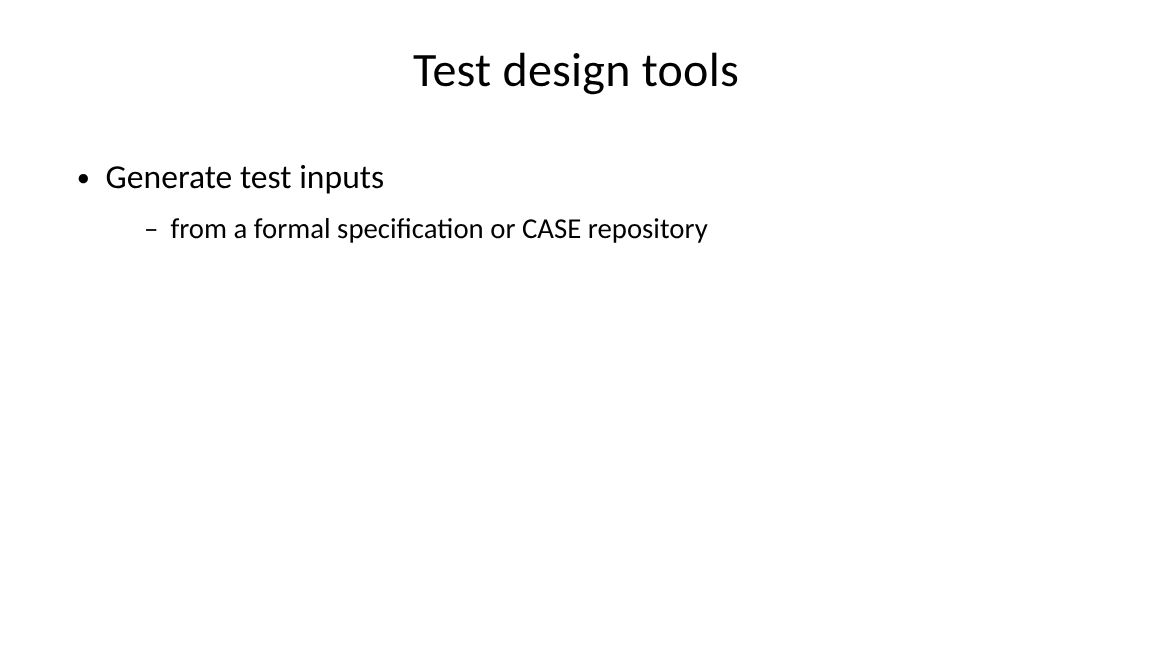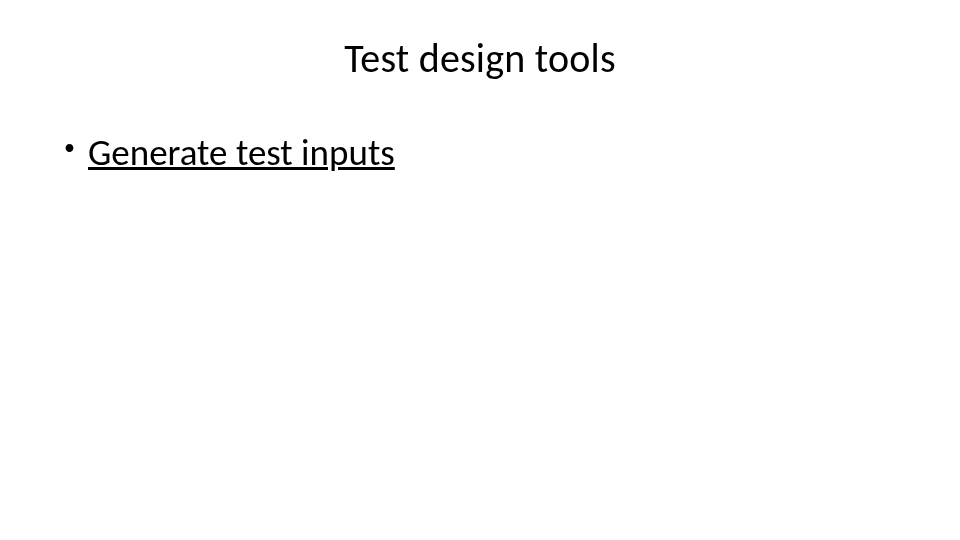--- a/index.html
+++ b/index.html
@@ -30,26 +30,25 @@
       font-weight: 400;
       letter-spacing: 0.2px;
     }
     .body {
       position: absolute;
       top: 130px;
       left: 60px;
       right: 60px;
     }
     .bullet-l1 {
-      font-size: 37px;
+      font-size: 28px;
       line-height: 1.25;
       padding-left: 28px;
       position: relative;
       margin-bottom: 10px;
-      text-decoration: underline;
     }
     .bullet-l1::before {
       content: "•";
       position: absolute;
       left: 4px;
       top: 0;
       font-size: 22px;
       line-height: 36px;
     }
     .bullet-l2 {
@@ -67,14 +66,15 @@
       font-size: 24px;
     }
   </style>
 </head>
 <body>
 
 <div class="slide">
   <div class="title">Test design tools</div>
   <div class="body">
     <div class="bullet-l1">Generate test inputs</div>
+    <div class="bullet-l2">from a formal specification or CASE repository</div>
   </div>
 </div>
 
 </body></html>

